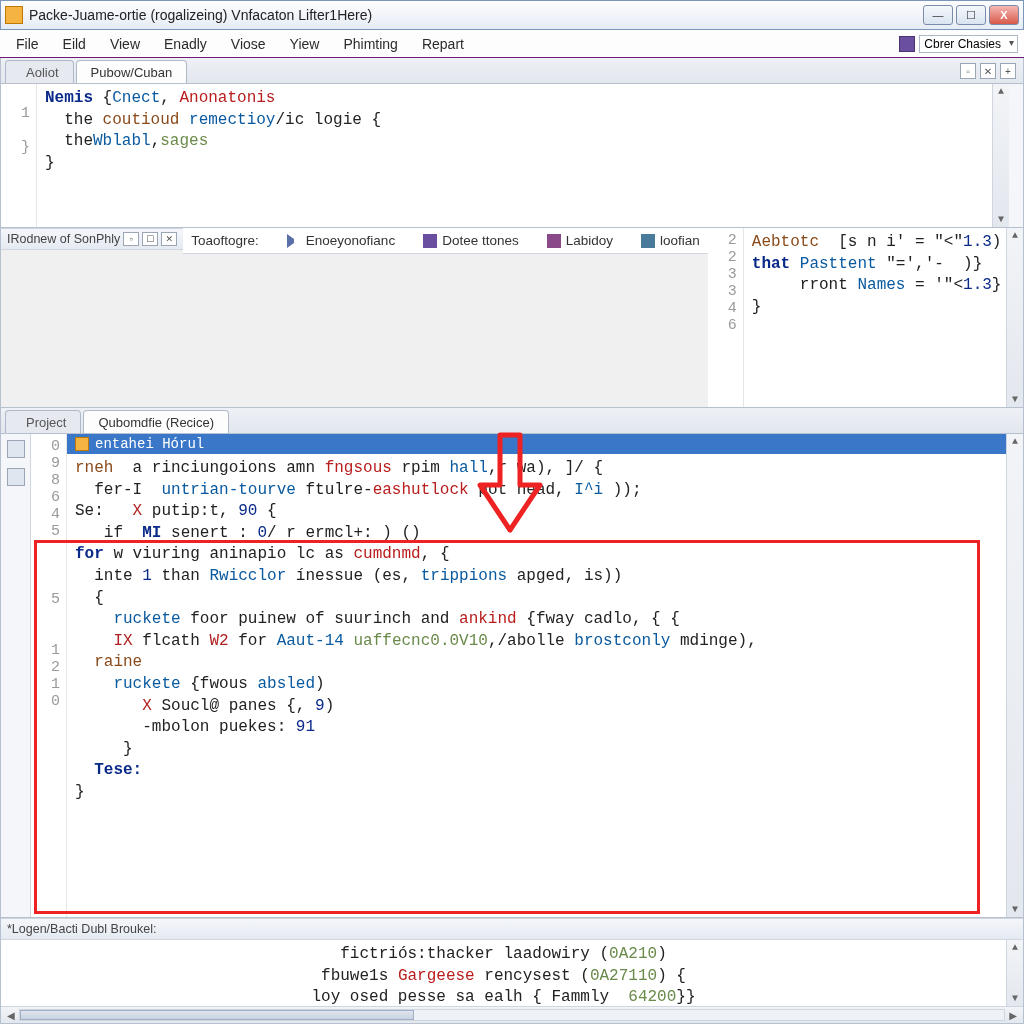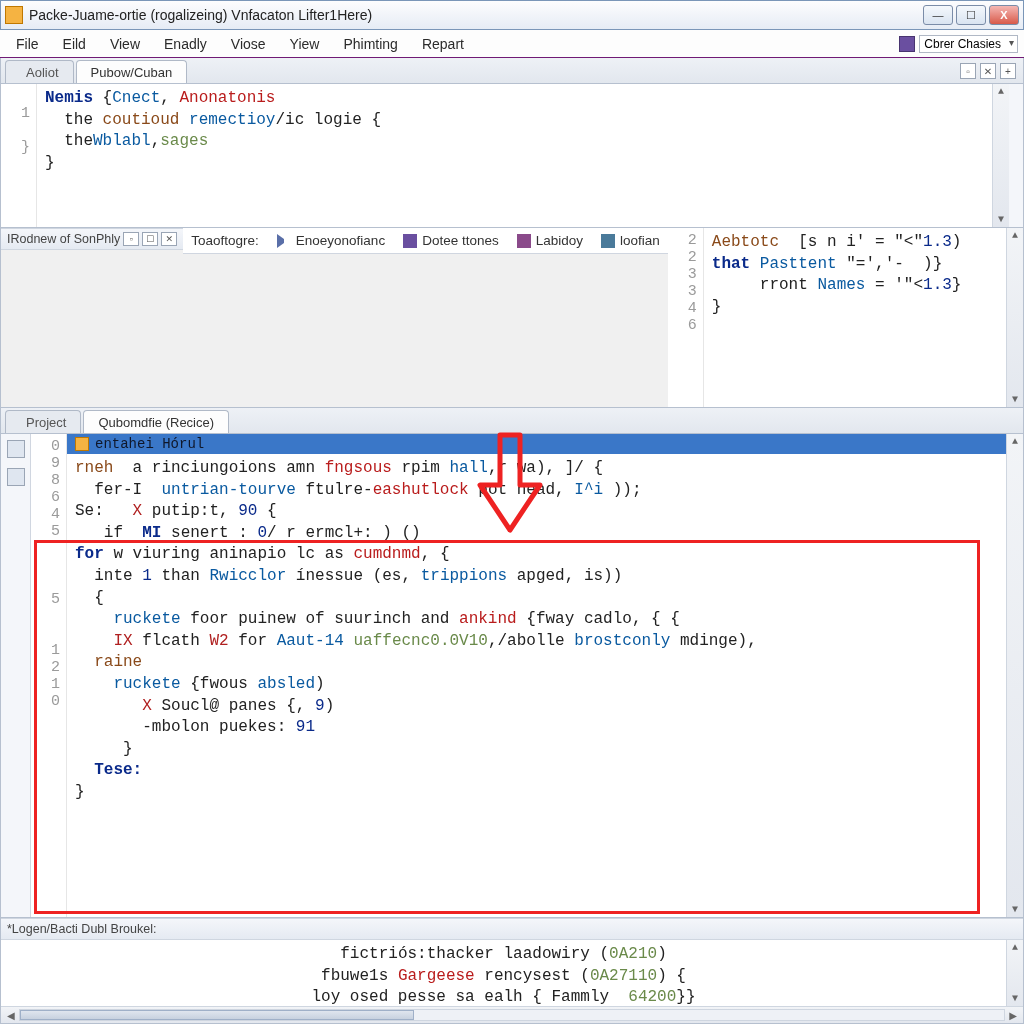--- a/index.html
+++ b/index.html
@@ -139,21 +139,21 @@
   display:flex; align-items:center; padding:0 6px;
   font-size:12.5px; color:#444;
 }
 .panel-titlebar .spacer { flex:1; }
 .panel-titlebar .pticon { width:16px; height:14px; border:1px solid #9aa5b5; background:#fff; margin-left:3px; font-size:9px; display:flex; align-items:center; justify-content:center; color:#555; cursor:pointer;}
 
 .cat-bar {
   height: 26px;
   background: #fff;
   border-bottom: 1px solid #d0d6e0;
-  display:flex; align-items:center; gap: 18px; padding: 0 8px;
+  display:flex; align-items:center; gap: 28px; padding: 0 8px;
   font-size: 13.5px;
 }
 .cat-bar .cat { display:flex; align-items:center; gap:5px; color:#333; cursor:pointer; }
 .cat-bar .caticon { width:14px; height:14px; display:inline-block; }
 .caticon.tri { border-left:7px solid #5a6fa8; border-top:5px solid transparent; border-bottom:5px solid transparent; }
 .caticon.sq { background:#6a4fa0; }
 .caticon.sq2 { background:#8a4a8a; }
 .caticon.flag { background:#4a7a9a; }
 
 .highlight-box {
@@ -164,21 +164,21 @@
 }
 .arrow-annot {
   position:absolute;
   z-index:55;
   pointer-events:none;
 }
 .arrow-annot svg { overflow: visible; }
 
 .code-sel-hdr {
   background: #3a77c8;
-  color:#0f172a;
+  color:#ffffff;
   padding: 2px 8px;
   font-size: 14px;
   display:flex; align-items:center; gap:6px;
 }
 .code-sel-hdr .selicon { width:14px; height:14px; background:#f5b342; border:1px solid #c07800; }
 
 .hscroll-stub {
   height:17px;
   background: linear-gradient(#f2f4f7,#e3e7ee);
   border-top:1px solid #cfd6e0;

